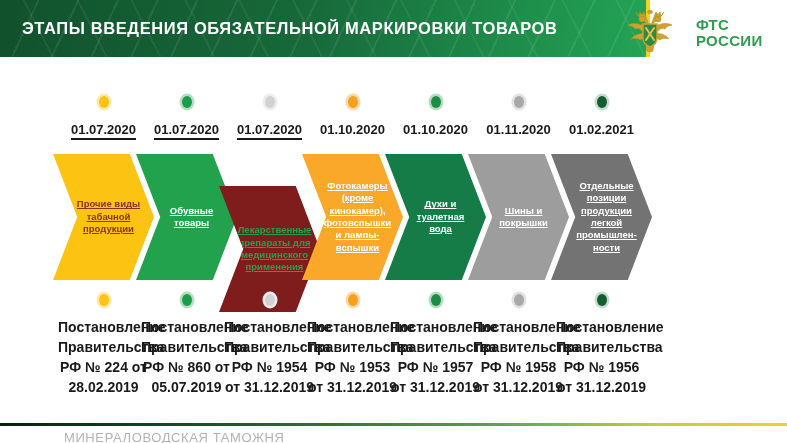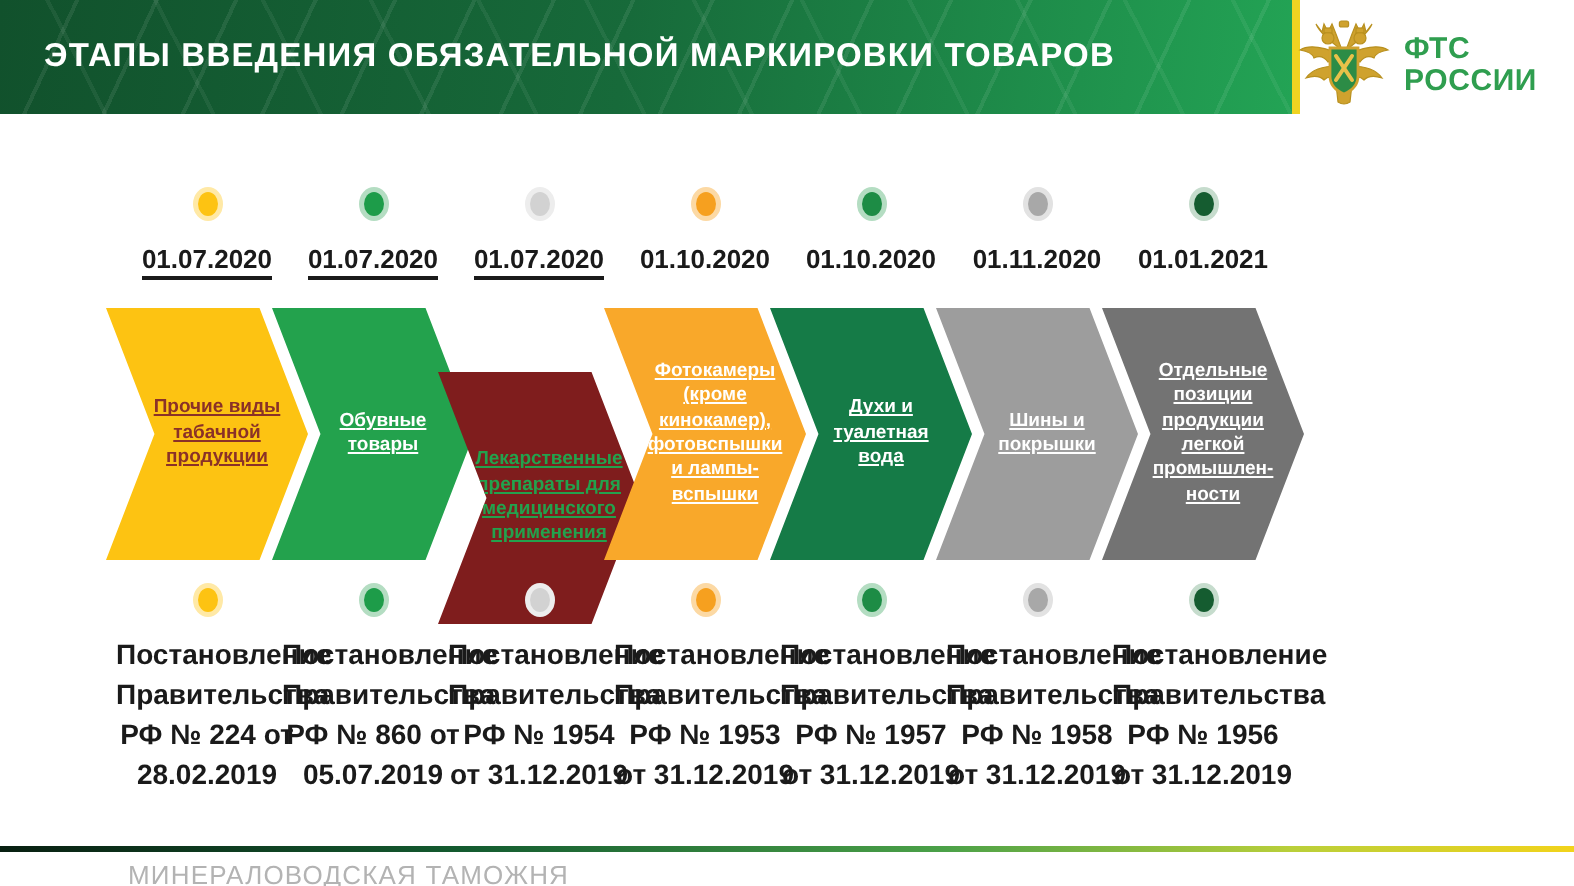--- a/index.html
+++ b/index.html
@@ -15,21 +15,21 @@
       repeating-linear-gradient(63deg, rgba(255,255,255,0) 0 46px, rgba(255,255,255,.06) 46px 48px),
       linear-gradient(97deg,#11512c 0%,#176a3a 48%,#23a455 100%);
     display:flex;align-items:center;
   }
   .header:after{content:"";position:absolute;right:0;top:0;bottom:0;width:4px;background:#f0d321;}
   .header-title{
     color:#ffffff;font-size:16.5px;font-weight:bold;letter-spacing:.6px;
     padding-left:22px;white-space:nowrap;
   }
   
-  .logo{position:absolute;left:648px;top:9px;display:flex;align-items:center;gap:6px;}
+  .logo{position:absolute;left:626px;top:9px;display:flex;align-items:center;gap:22px;}
   .logo-text{color:#2f9e4f;font-weight:bold;font-size:15px;line-height:1.08;letter-spacing:.3px;}
   
   .timeline{position:absolute;left:62px;top:92px;display:flex;}
   .col{position:relative;width:83px;height:305px;}
   .dot{
     position:absolute;left:50%;transform:translateX(-50%);
     width:10px;height:12px;border-radius:50%;
   }
   .dot-top{top:4px;}
   .dot-bottom{top:202px;}
@@ -153,21 +153,21 @@
         <span class="dot dot-top" style="background: rgb(168, 168, 168); box-shadow: rgb(226, 226, 226) 0px 0px 0px 2.5px;"></span>
         <div class="date"><span>01.11.2020</span></div>
         <div class="arrow" style="background: rgb(157, 157, 157);">
           <div class="arrow-label" style="color: rgb(255, 255, 255);">Шины и покрышки</div>
         </div>
         <span class="dot dot-bottom" style="background: rgb(168, 168, 168); box-shadow: rgb(226, 226, 226) 0px 0px 0px 2.5px;"></span>
         <div class="decree">Постановление Правительства РФ № 1958 от 31.12.2019</div>
       </div>
       <div class="col">
         <span class="dot dot-top" style="background: rgb(21, 92, 48); box-shadow: rgb(198, 220, 205) 0px 0px 0px 2.5px;"></span>
-        <div class="date"><span>01.01.2021</span></div>
+        <div class="date"><span>01.02.2021</span></div>
         <div class="arrow" style="background: #737373;">
           <div class="arrow-label" style="color: rgb(255, 255, 255);">Отдельные позиции продукции легкой промышлен- ности</div>
         </div>
         <span class="dot dot-bottom" style="background: rgb(21, 92, 48); box-shadow: rgb(198, 220, 205) 0px 0px 0px 2.5px;"></span>
         <div class="decree">Постановление Правительства РФ № 1956 от 31.12.2019</div>
       </div>
     </div>
 
   <div class="footer-line"></div>
   <div class="footer-left">МИНЕРАЛОВОДСКАЯ ТАМОЖНЯ</div>

